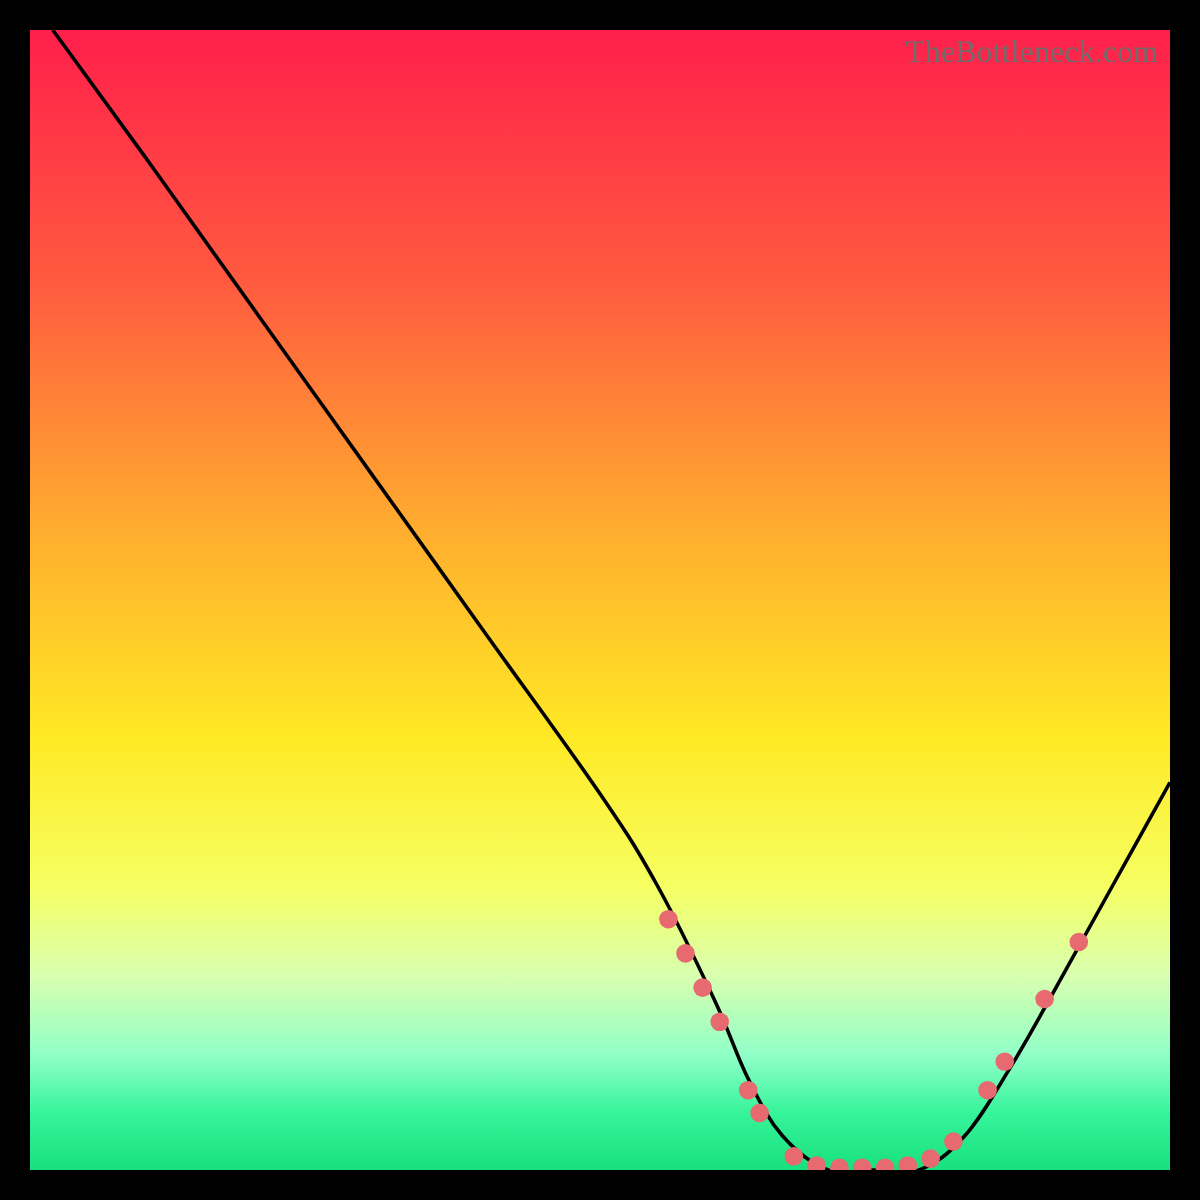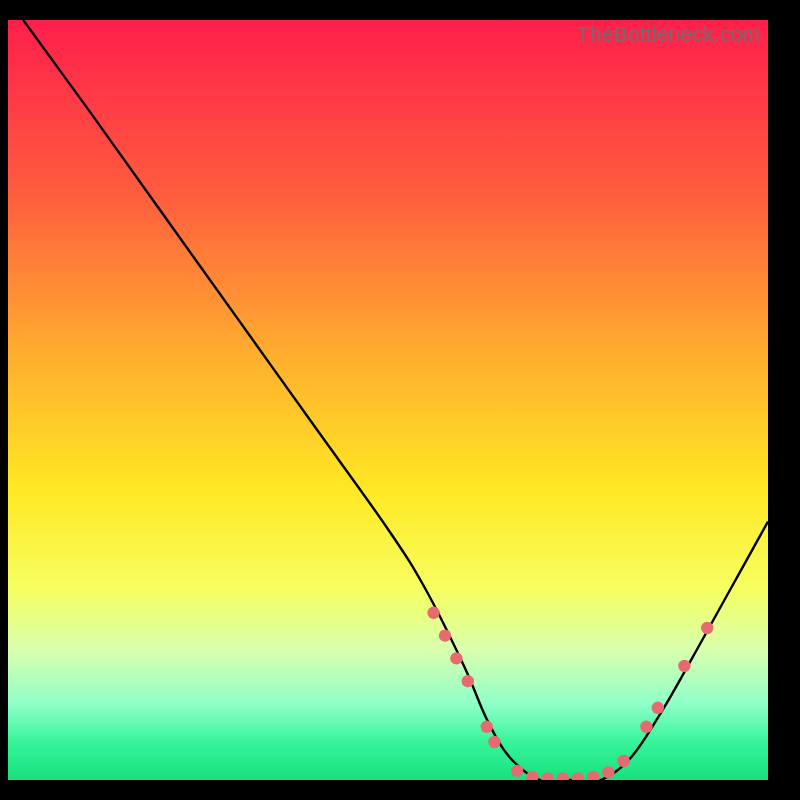--- a/index.html
+++ b/index.html
@@ -6,25 +6,26 @@
     margin: 0;
     padding: 0;
     width: 800px;
     height: 800px;
     background: #000;
     overflow: hidden;
     font-family: Arial, Helvetica, sans-serif;
   }
   .frame {
     position: absolute;
-    left: 8px;
+    left: 20px;
     top: 20px;
     width: 760px;
     height: 760px;
     background: #ffffff;
+    font-family: Liberation Serif, serif;
   }
   .plot {
     position: absolute;
     left: 0;
     top: 0;
     width: 760px;
     height: 760px;
   }
   .watermark {
     position: absolute;

